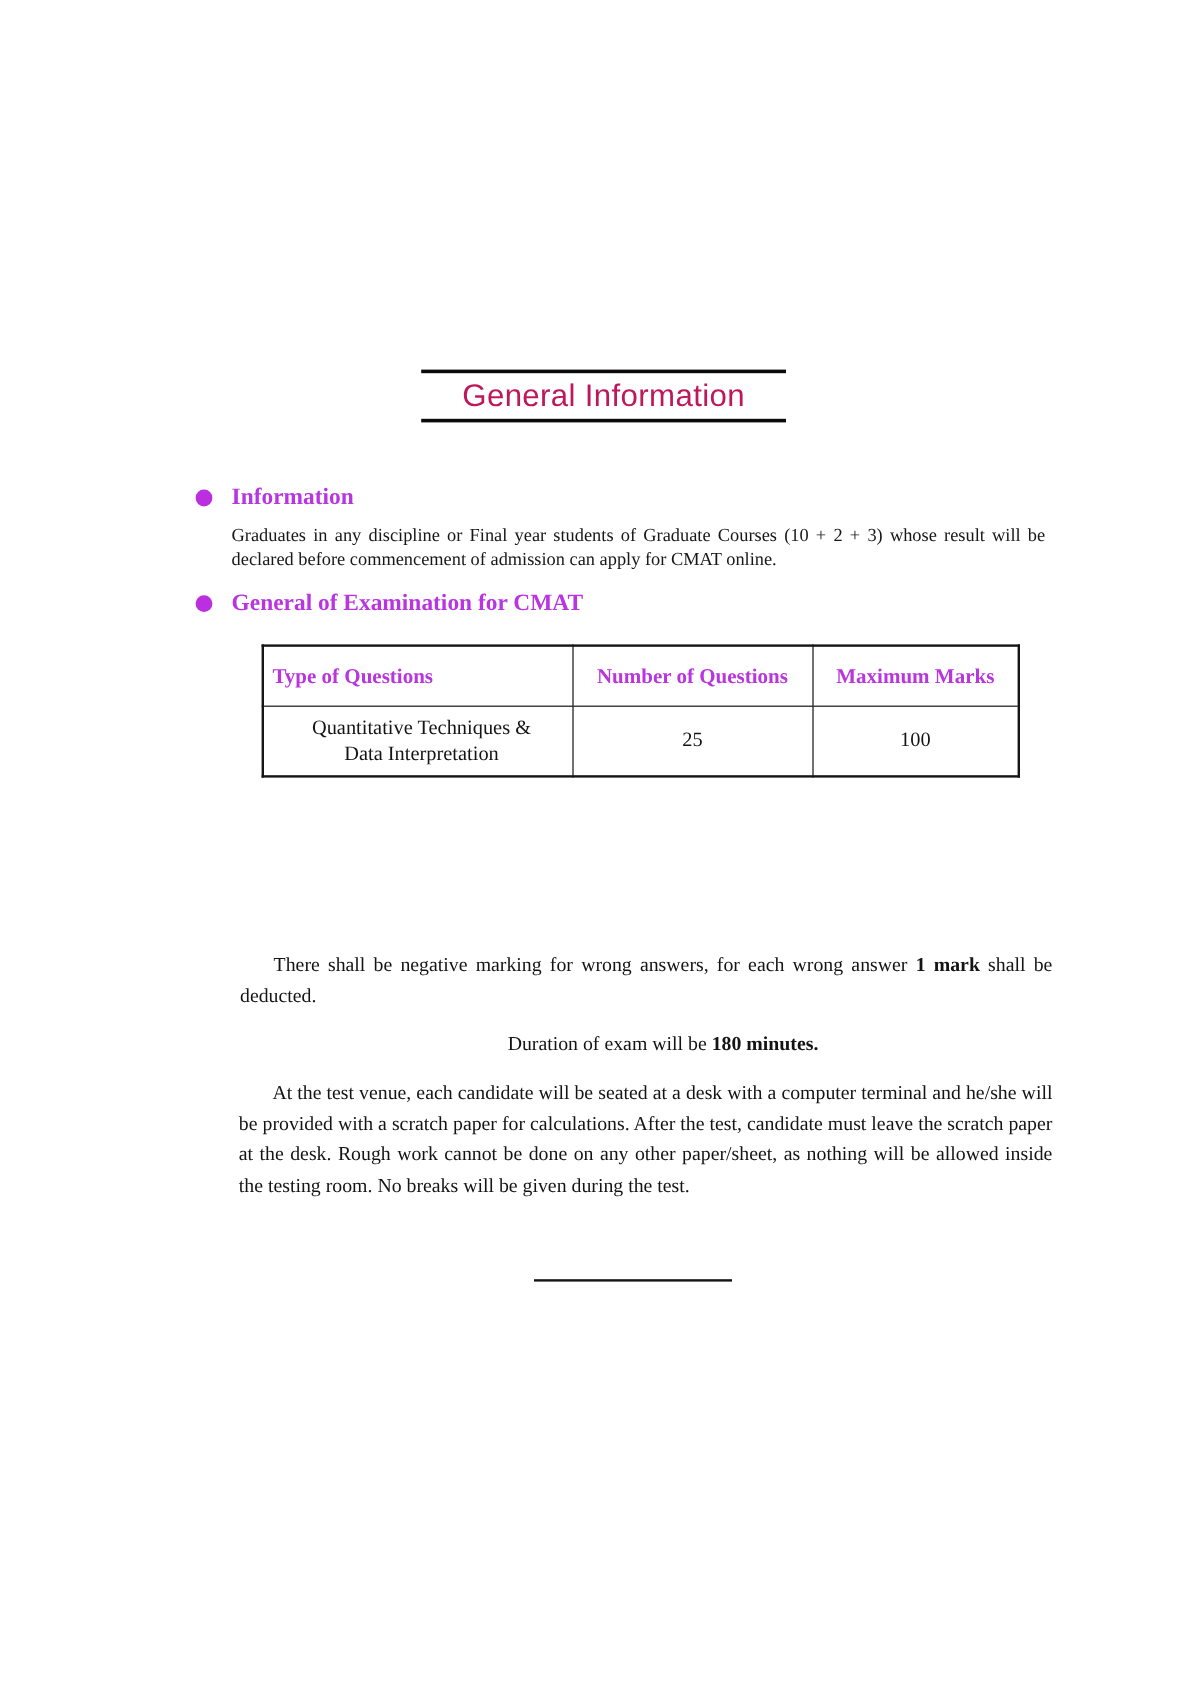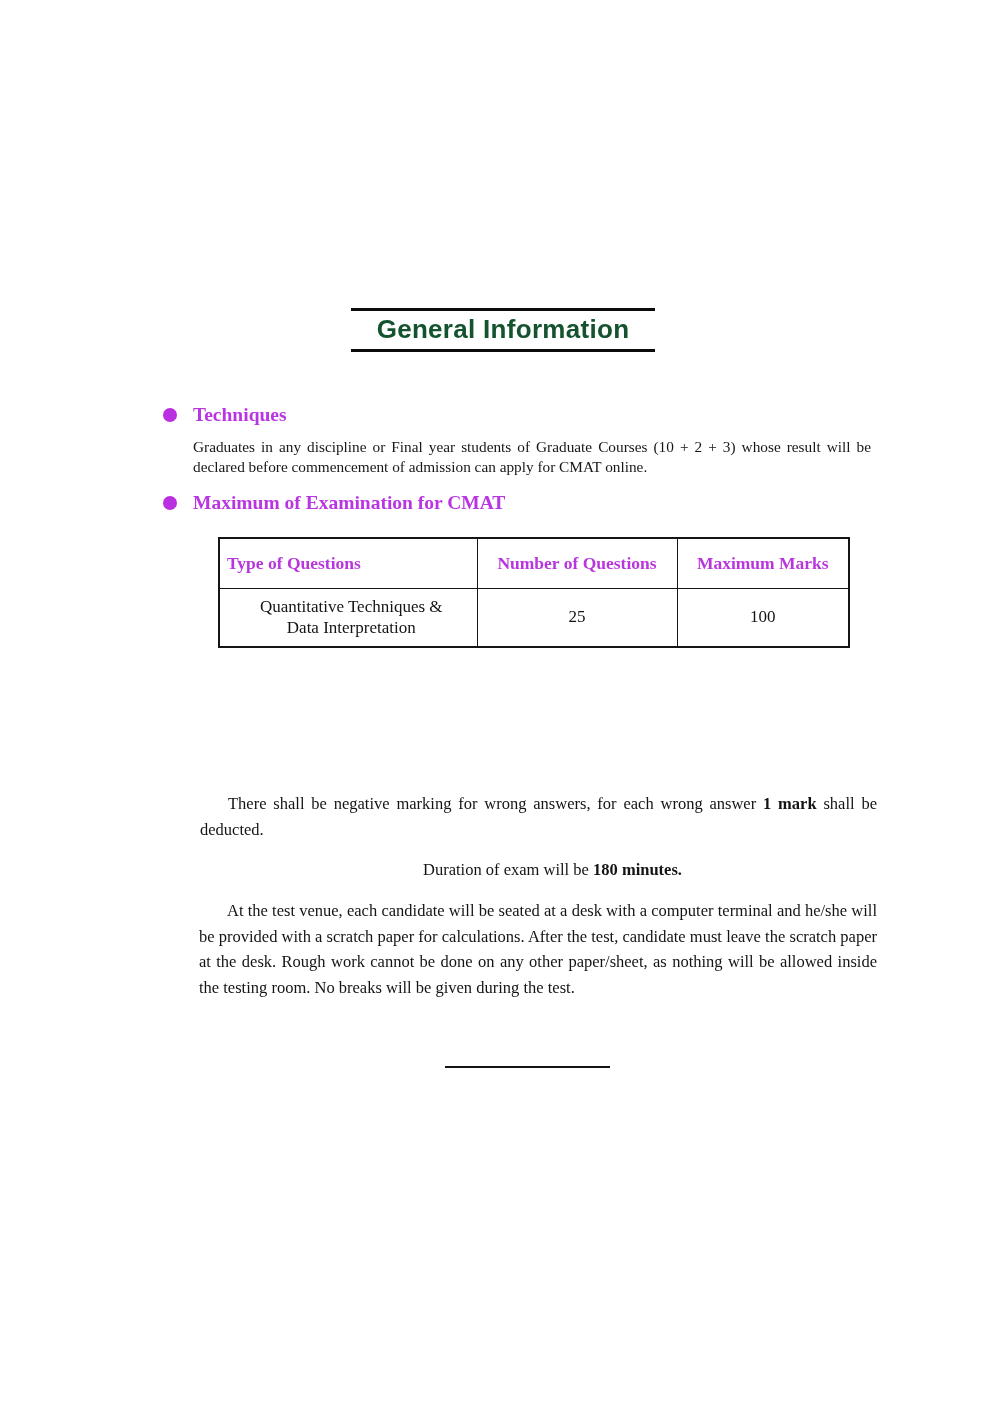--- a/index.html
+++ b/index.html
@@ -8,22 +8,22 @@
     font-family:"Liberation Serif", serif; color:#171717; overflow:hidden;
   }
 
   
   .title-block {
     position:absolute; left:351px; top:308px; width:304px;
     border-top:3px solid #0b0b0b; border-bottom:3px solid #0b0b0b;
     padding:3px 0 4px 0; text-align:center;
   }
   .title {
-    margin:0; font-family:"Liberation Sans", sans-serif; font-weight:bold;
-    font-size:26px; line-height:31px; color:#14532d; letter-spacing:0.3px;
+    margin:0; font-family:"Liberation Sans", sans-serif; font-weight:normal;
+    font-size:26px; line-height:31px; color:#be185d; letter-spacing:0.3px;
   }
 
   
   .section-heading { position:absolute; left:163px; display:flex; align-items:center; }
   .section-heading .bullet {
     width:14px; height:14px; border-radius:50%; background:#ba2fdf;
     margin-right:16px; flex:0 0 auto;
   }
   .section-heading h2 {
     margin:0; font-size:19.5px; line-height:23px; font-weight:bold; color:#b935e2;
@@ -72,28 +72,28 @@
 <body>
 
 <div class="page">
 
   <div class="title-block">
     <h1 class="title">General Information</h1>
   </div>
 
   <div class="section-heading" id="sec-eligibility">
     <span class="bullet"></span>
-    <h2>Techniques</h2>
+    <h2>Information</h2>
   </div>
 
   <p class="graduates">Graduates in any discipline or Final year students of Graduate Courses (10 + 2 + 3) whose result will be declared before commencement of admission can apply for CMAT online.</p>
 
   <div class="section-heading" id="sec-pattern">
     <span class="bullet"></span>
-    <h2>Maximum of Examination for CMAT</h2>
+    <h2>General of Examination for CMAT</h2>
   </div>
 
   <table class="pattern-table">
     <colgroup>
       <col style="width:258px">
         <col style="width:200px">
         <col style="width:172px">
     </colgroup>
     <thead>
       <tr>

